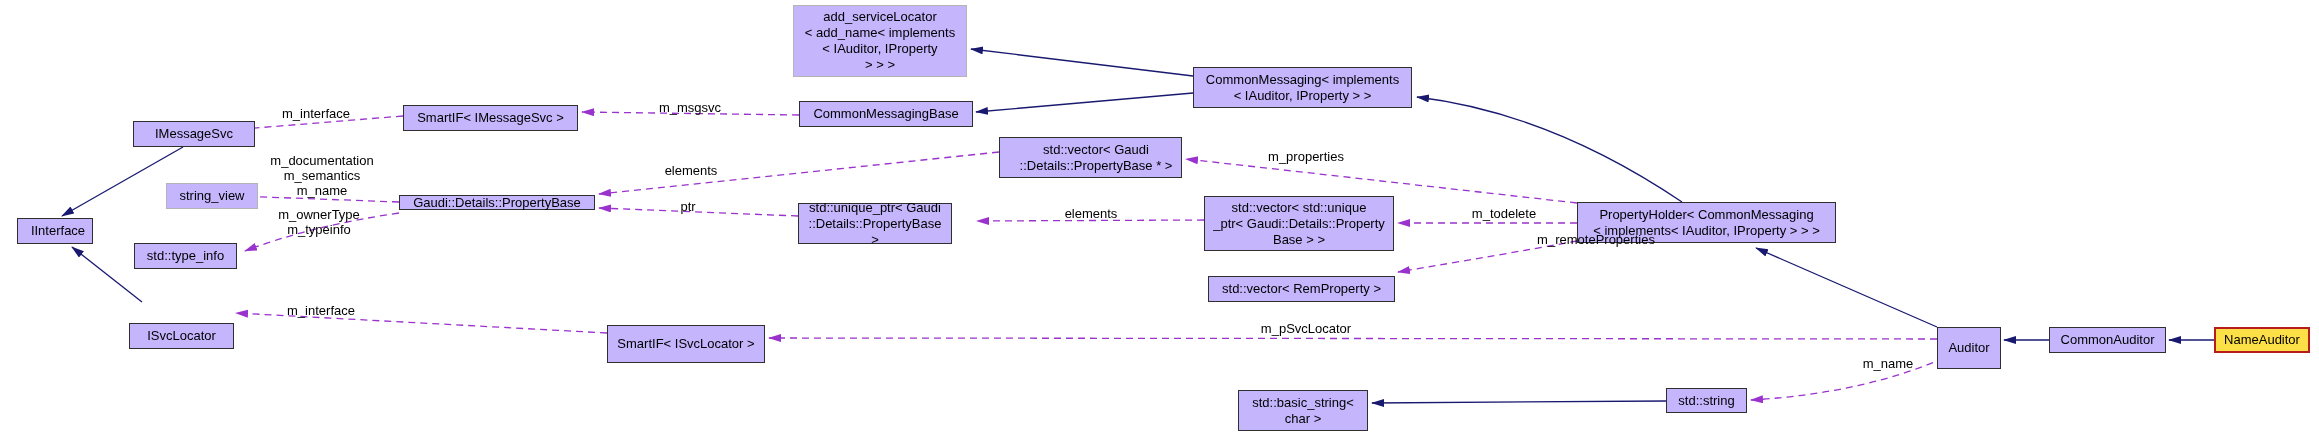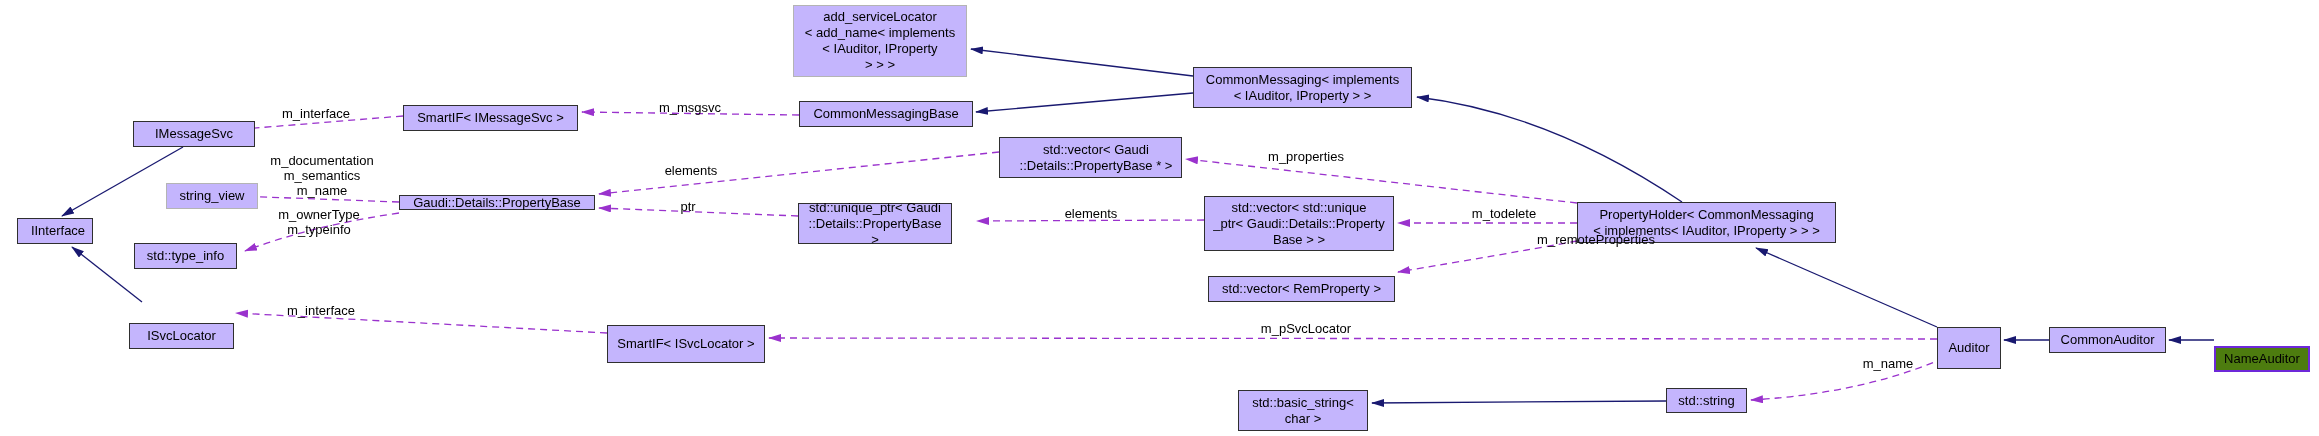--- a/index.html
+++ b/index.html
@@ -18,21 +18,21 @@
     background:#c4b5fd;
     border:1px solid #2f2f2f;
     display:flex;align-items:center;justify-content:center;
     text-align:center;
     font-size:13px;line-height:16px;
     white-space:pre-line;
     z-index:2;
     padding:0 4px;
   }
   .node.grey-border{border-color:#b4b4b4;}
-  .node.focus{background:#4d7c0f;border:2px solid #6d28d9;margin-top:19px;}
+  .node.focus{background:#fde047;border:2px solid #b91c1c;}
   .edge-label{
     position:absolute;
     transform:translateX(-50%);
     font-size:13px;line-height:15px;
     text-align:center;
     white-space:pre-line;
     z-index:3;
   }
 </style>
 </head>

